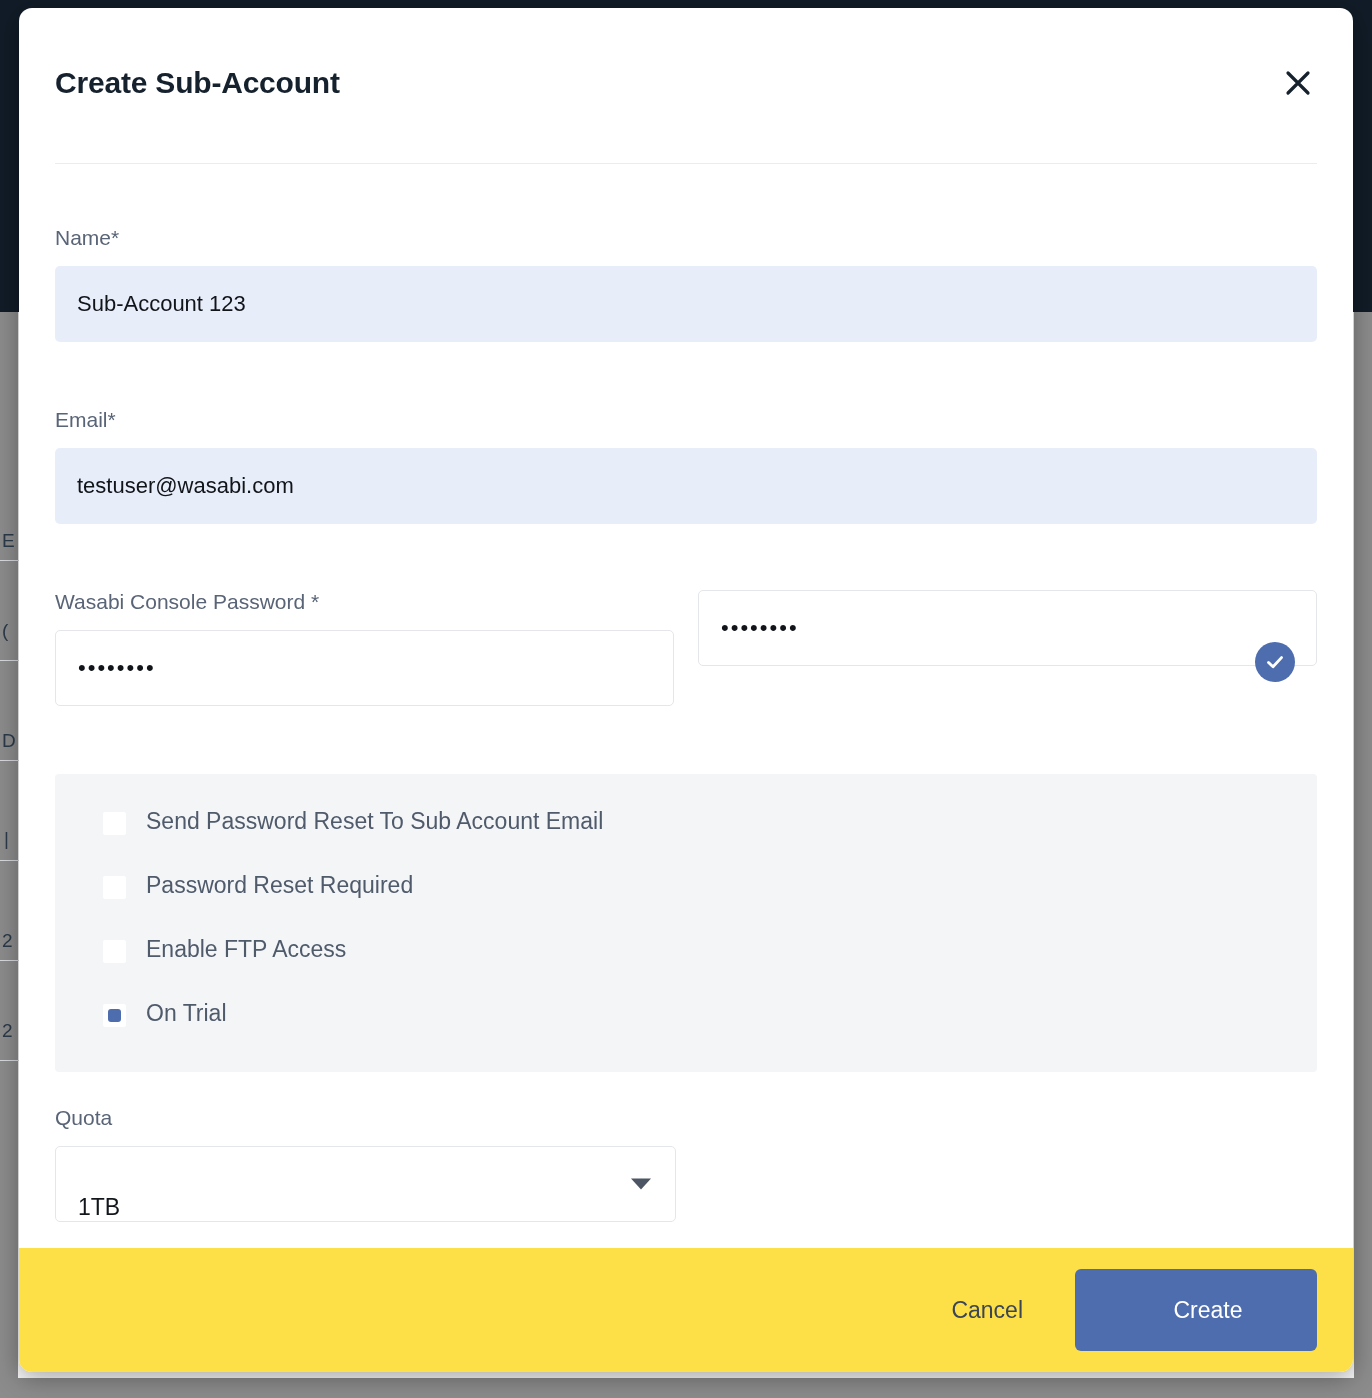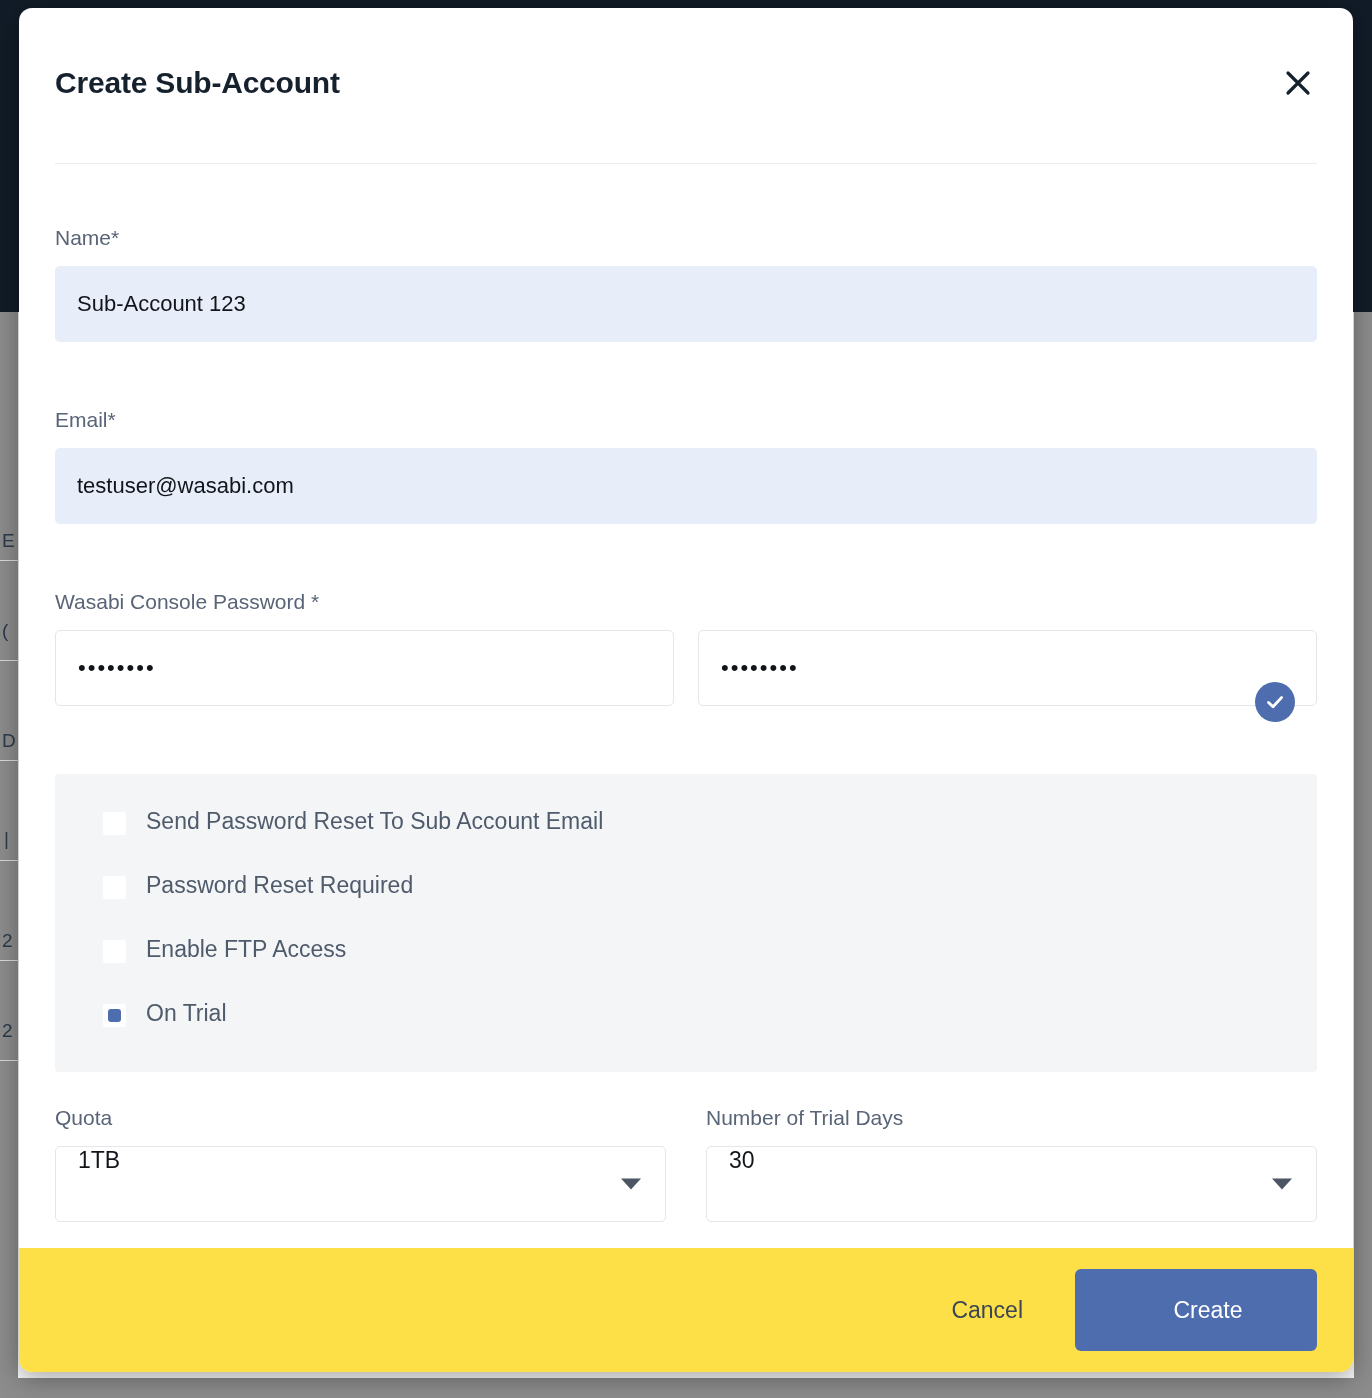--- a/index.html
+++ b/index.html
@@ -81,21 +81,21 @@
     outline: none;
   }
 
   #name-block { position: absolute; left: 36px; top: 218px; width: 1262px; }
   #name-block .field-label { display: block; margin-bottom: 16px; }
 
   #email-block { position: absolute; left: 36px; top: 400px; width: 1262px; }
   #email-block .field-label { display: block; margin-bottom: 16px; }
 
   #pw-block { position: absolute; left: 36px; top: 582px; width: 1262px;
-              display: flex; gap: 24px; align-items: flex-end; }
+              display: flex; gap: 24px; }
   #pw-block .col { width: 621px; position: relative; }
   #pw-block .field-label { display: block; margin-bottom: 16px; }
 
   .check-circle {
     position: absolute; right: 22px; top: 52px;
     width: 40px; height: 40px; border-radius: 50%;
     background: #4e6daf;
     display: flex; align-items: center; justify-content: center;
   }
 
@@ -126,21 +126,21 @@
 
   
   #select-row { position: absolute; left: 36px; top: 1098px; width: 1262px;
                 display: flex; gap: 40px; }
   #select-row .col { width: 621px; position: relative; }
   #select-row .field-label { display: block; margin-bottom: 16px; }
   .select-box {
     position: relative;
     background: #ffffff; border: 1px solid #e4e6ea; border-radius: 5px;
     width: 100%; height: 76px;
-    display: flex; align-items: flex-start;
+    display: flex; align-items: flex-end;
     padding: 0 22px;
     cursor: pointer;
   }
   .select-value { font-size: 23px; color: #12161b; }
   .caret {
     position: absolute; right: 24px; top: 50%; transform: translateY(-50%);
     width: 0; height: 0;
     border-left: 10px solid transparent;
     border-right: 10px solid transparent;
     border-top: 11px solid #4b5563;
@@ -248,27 +248,20 @@
   </div>
 
   <div id="select-row">
     <div class="col">
       <span class="field-label">Quota</span>
       <div class="select-box">
         <span class="select-value">1TB</span>
         <span class="caret"></span>
       </div>
     </div>
-    <div class="col">
-      <span class="field-label">Number of Trial Days</span>
-      <div class="select-box">
-        <span class="select-value">30</span>
-        <span class="caret"></span>
-      </div>
-    </div>
   </div>
 
   <div id="footer">
     <button class="btn-cancel">Cancel</button>
     <button class="btn-create">Create</button>
   </div>
 
  </div>
 </div>
 

